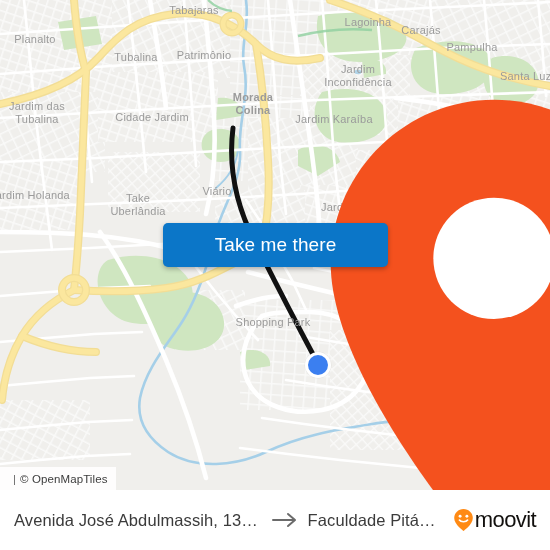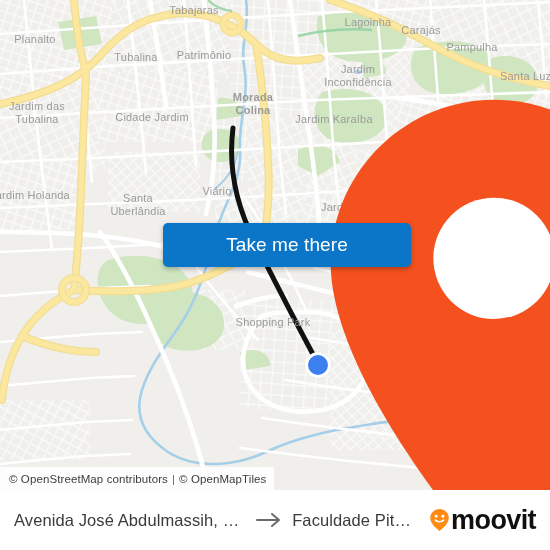--- a/index.html
+++ b/index.html
@@ -51,21 +51,21 @@
     background: #3b7ff0;
     border: 3px solid #ffffff;
     box-sizing: border-box;
     box-shadow: 0 0 0 .5px rgba(0,0,0,.06);
   }
 
   
   .cta {
     position: absolute;
     left: 163px; top: 223px;
-    width: 248px; height: 44px;
+    width: 225px; height: 44px;
     background: #0b76c8;
     border-radius: 5px;
     border: 0;
     color: #ffffff;
     font-size: 19px;
     font-family: "Liberation Sans", sans-serif;
     letter-spacing: .1px;
     cursor: pointer;
     box-shadow: 0 2px 5px rgba(0,0,0,.28);
     display: flex; align-items: center; justify-content: center;
@@ -104,22 +104,22 @@
     font-size: 16.5px;
     color: #3b3b3b;
     white-space: nowrap;
     overflow: hidden;
     text-overflow: ellipsis;
     letter-spacing: .1px;
   }
   .arrow-ico { flex: 0 0 auto; display:flex; align-items:center; }
   .brand { display:flex; align-items:center; gap:1px; flex:0 0 auto; margin-left: 2px; }
   .brand-word {
-    font-size: 27px;
-    font-weight: bold;
+    font-size: 22px;
+    font-weight: normal;
     color: #12100e;
     letter-spacing: -0.6px;
     line-height: 1;
   }
 </style>
 </head>
 <body>
 
 <div id="app">
 
@@ -346,21 +346,21 @@
           <div>Morada</div>
           <div>Colina</div>
         </div>
         <div class="place" style="left: 217px; top: 185px;">
           <div>Viário</div>
         </div>
         <div class="place" style="left: 30px; top: 189px;">
           <div>Jardim Holanda</div>
         </div>
         <div class="place two" style="left: 138px; top: 192px;">
-          <div>Santa</div>
+          <div>Take</div>
           <div>Uberlândia</div>
         </div>
         <div class="place" style="left: 348px; top: 201px;">
           <div>Jardim Sul</div>
         </div>
         <div class="place" style="left: 474px; top: 219px;">
           <div>Laranjeiras</div>
         </div>
         <div class="place" style="left: 543px; top: 205px;">
           <div>Sã</div>
@@ -384,21 +384,20 @@
       </svg>
     </div>
 
     <div class="destdot"></div>
 
     <button class="cta">
       <span>Take me there</span>
     </button>
 
     <div class="attrib">
-      <span>© OpenStreetMap contributors</span>
       <span class="sep">|</span>
       <span>© OpenMapTiles</span>
     </div>
   </div>
 
   <div class="footer">
     <span class="footer-text">Avenida José Abdulmassih, 135...</span>
 
     <span class="arrow-ico">
       <svg width="26" height="16" viewBox="0 0 26 16">

